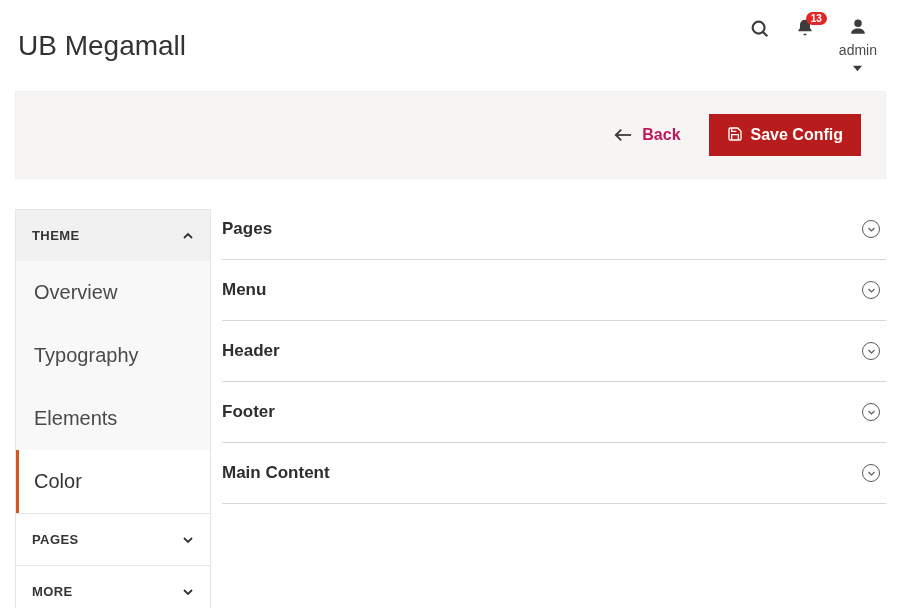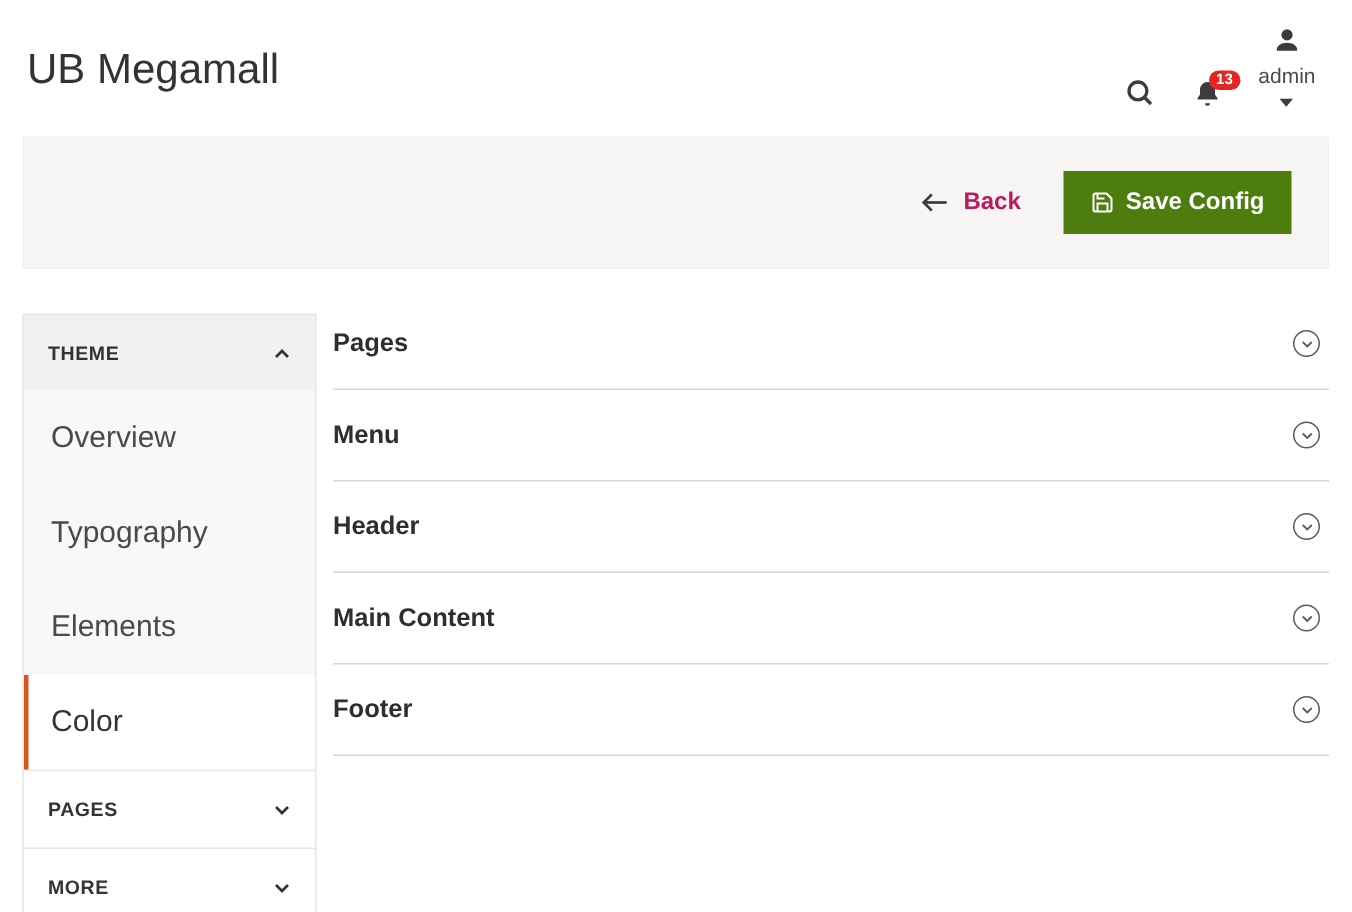--- a/index.html
+++ b/index.html
@@ -15,21 +15,21 @@
       justify-content: space-between;
       padding: 18px 24px 18px 18px;
     }
     .page-title {
       font-size: 28px;
       font-weight: 400;
       color: #333;
     }
     .header-right {
       display: flex;
-      align-items: flex-end;
+      align-items: flex-start;
       gap: 24px;
     }
     .icon-btn {
       position: relative;
       display: flex;
       align-items: center;
       cursor: pointer;
     }
     .badge {
       position: absolute;
@@ -66,29 +66,28 @@
     .back-btn {
       display: flex;
       align-items: center;
       gap: 10px;
       font-size: 16px;
       font-weight: 600;
       color: #be185d;
       cursor: pointer;
     }
     .save-btn {
-      background: #4d7c0f;
+      background: #b91c1c;
       color: #fff;
       border: none;
       padding: 12px 18px;
       font-size: 16px;
       font-weight: 600;
       cursor: pointer;
       display: flex;
-      align-items: center;
       gap: 8px;
     }
     .content {
       display: flex;
       gap: 11px;
       padding: 30px 15px 20px 15px;
       align-items: flex-start;
     }
     .sidebar {
       width: 196px;
@@ -267,29 +266,29 @@
     </div>
     <div class="panel-row">
       <span>Header</span>
       <span class="circle-chevron">
           <svg width="9" height="9" viewBox="0 0 12 12" fill="none" stroke="#5a5a5a" stroke-width="1.6">
             <polyline points="2 4 6 8 10 4"></polyline>
           </svg>
         </span>
     </div>
     <div class="panel-row">
+      <span>Footer</span>
+      <span class="circle-chevron">
+          <svg width="9" height="9" viewBox="0 0 12 12" fill="none" stroke="#5a5a5a" stroke-width="1.6">
+            <polyline points="2 4 6 8 10 4"></polyline>
+          </svg>
+        </span>
+    </div>
+    <div class="panel-row">
       <span>Main Content</span>
       <span class="circle-chevron">
           <svg width="9" height="9" viewBox="0 0 12 12" fill="none" stroke="#5a5a5a" stroke-width="1.6">
             <polyline points="2 4 6 8 10 4"></polyline>
           </svg>
         </span>
     </div>
-    <div class="panel-row">
-      <span>Footer</span>
-      <span class="circle-chevron">
-          <svg width="9" height="9" viewBox="0 0 12 12" fill="none" stroke="#5a5a5a" stroke-width="1.6">
-            <polyline points="2 4 6 8 10 4"></polyline>
-          </svg>
-        </span>
-    </div>
   </div>
 </div>
 
 </body></html>

